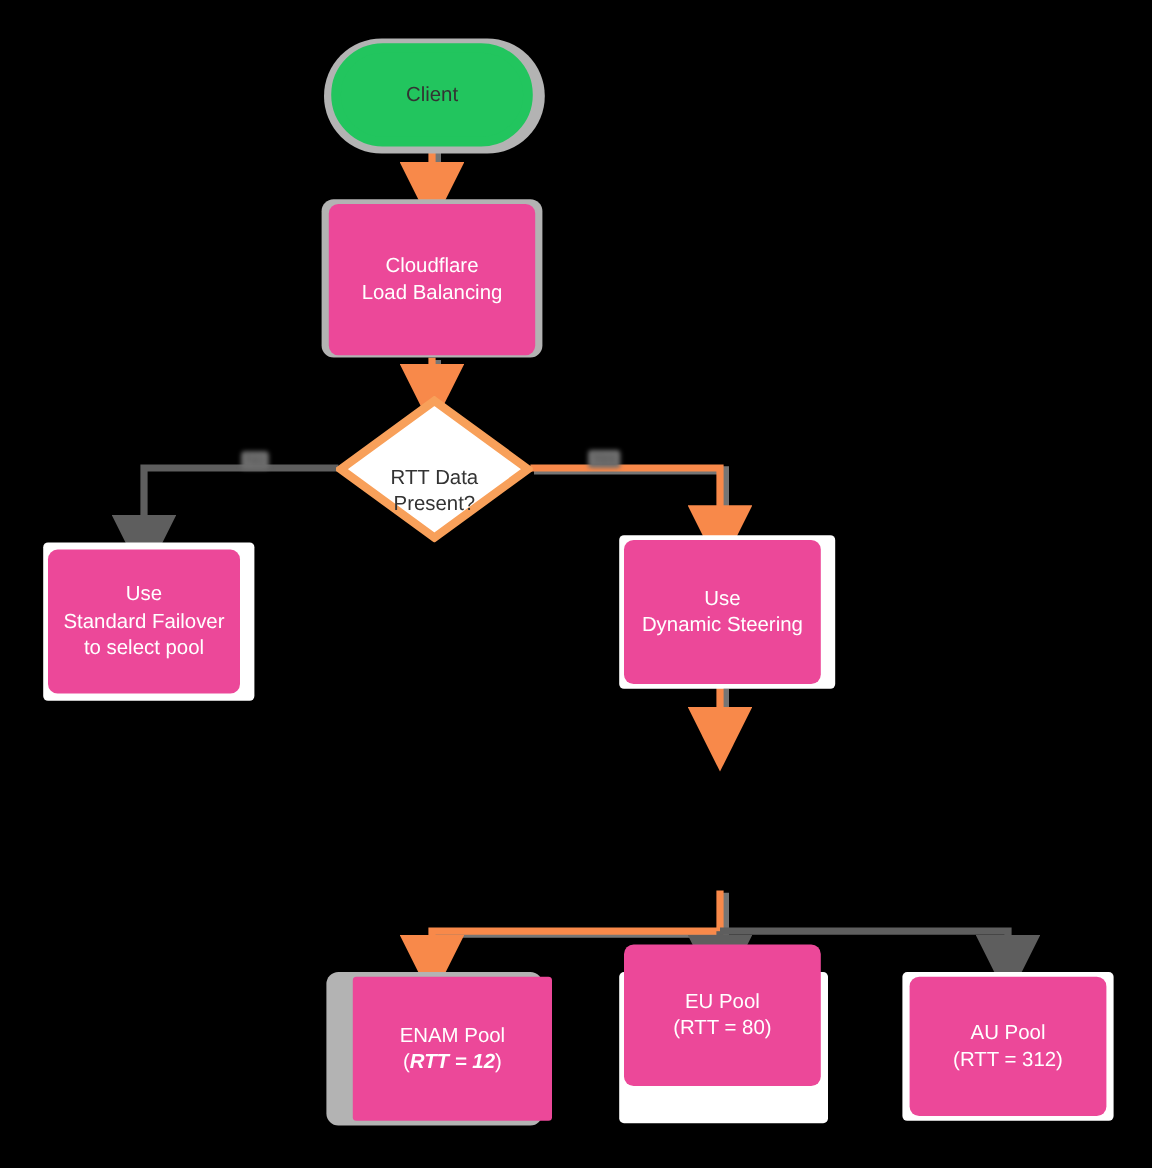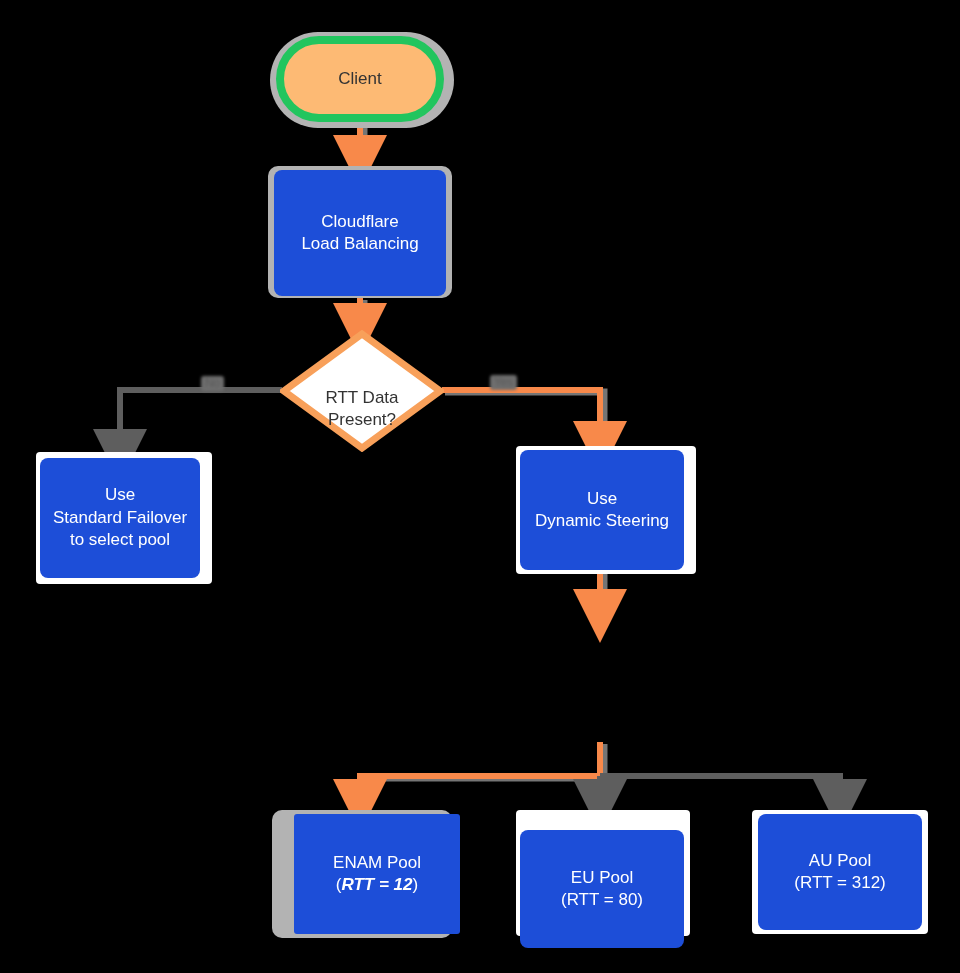--- a/index.html
+++ b/index.html
@@ -46,30 +46,30 @@
 
   
   .plate {
     position: absolute;
     background: #ffffff;
     z-index: 4;
   }
 
   
   .terminator {
-    background: #fdba74;
+    background: #22c55e;
     border: 8px solid #22c55e;
     border-radius: 999px;
     color: #333333;
     font-size: 17px;
   }
 
   
   .process {
-    background: #1d4ed8;
+    background: #ec4899;
     color: #ffffff;
     border-radius: 8px;
     font-size: 17px;
     padding: 6px 10px;
   }
   .process.sharp { border-radius: 3px; margin-left: 16px; }
 
   
   .decision {
     background: transparent;
@@ -193,21 +193,21 @@
 
   <div class="node process sharp" style="left:278px; top:814px; width:166px; height:120px;">
     <div>
       <div>ENAM Pool</div>
       <div>
         <span>(</span><span class="bold">RTT = 12</span><span>)</span>
       </div>
     </div>
   </div>
 
-  <div class="node process" style="left:520px; top:830px; width:164px; height:118px;">
+  <div class="node process" style="left:520px; top:787px; width:164px; height:118px;">
     <div>
       <div>EU Pool</div>
       <div>(RTT = 80)</div>
     </div>
   </div>
 
   <div class="node process" style="left:758px; top:814px; width:164px; height:116px;">
     <div>
       <div>AU Pool</div>
       <div>(RTT = 312)</div>

